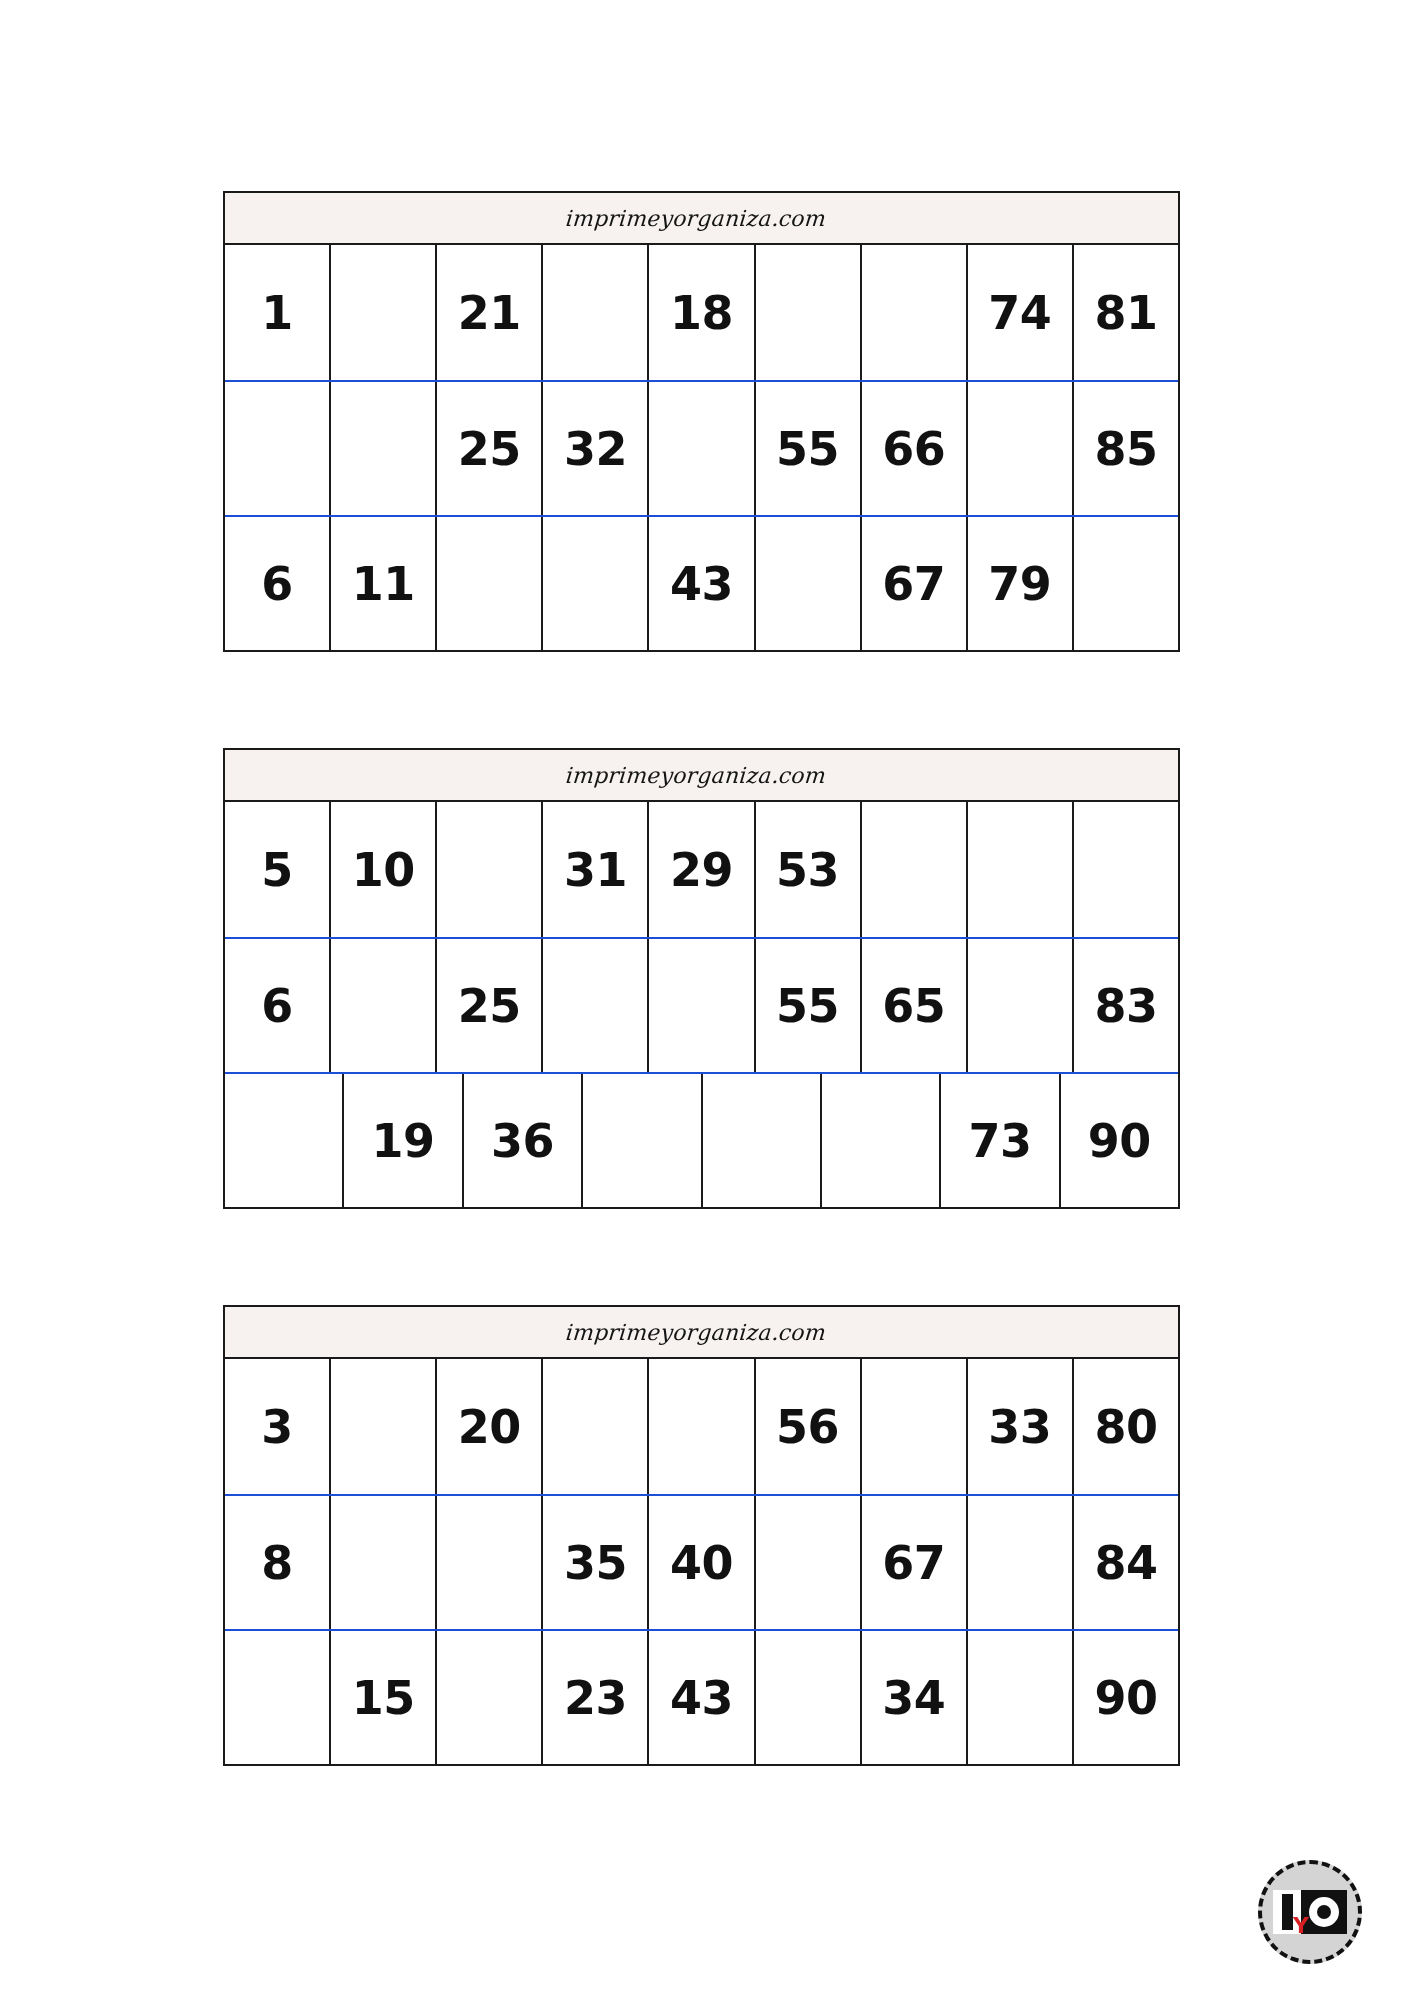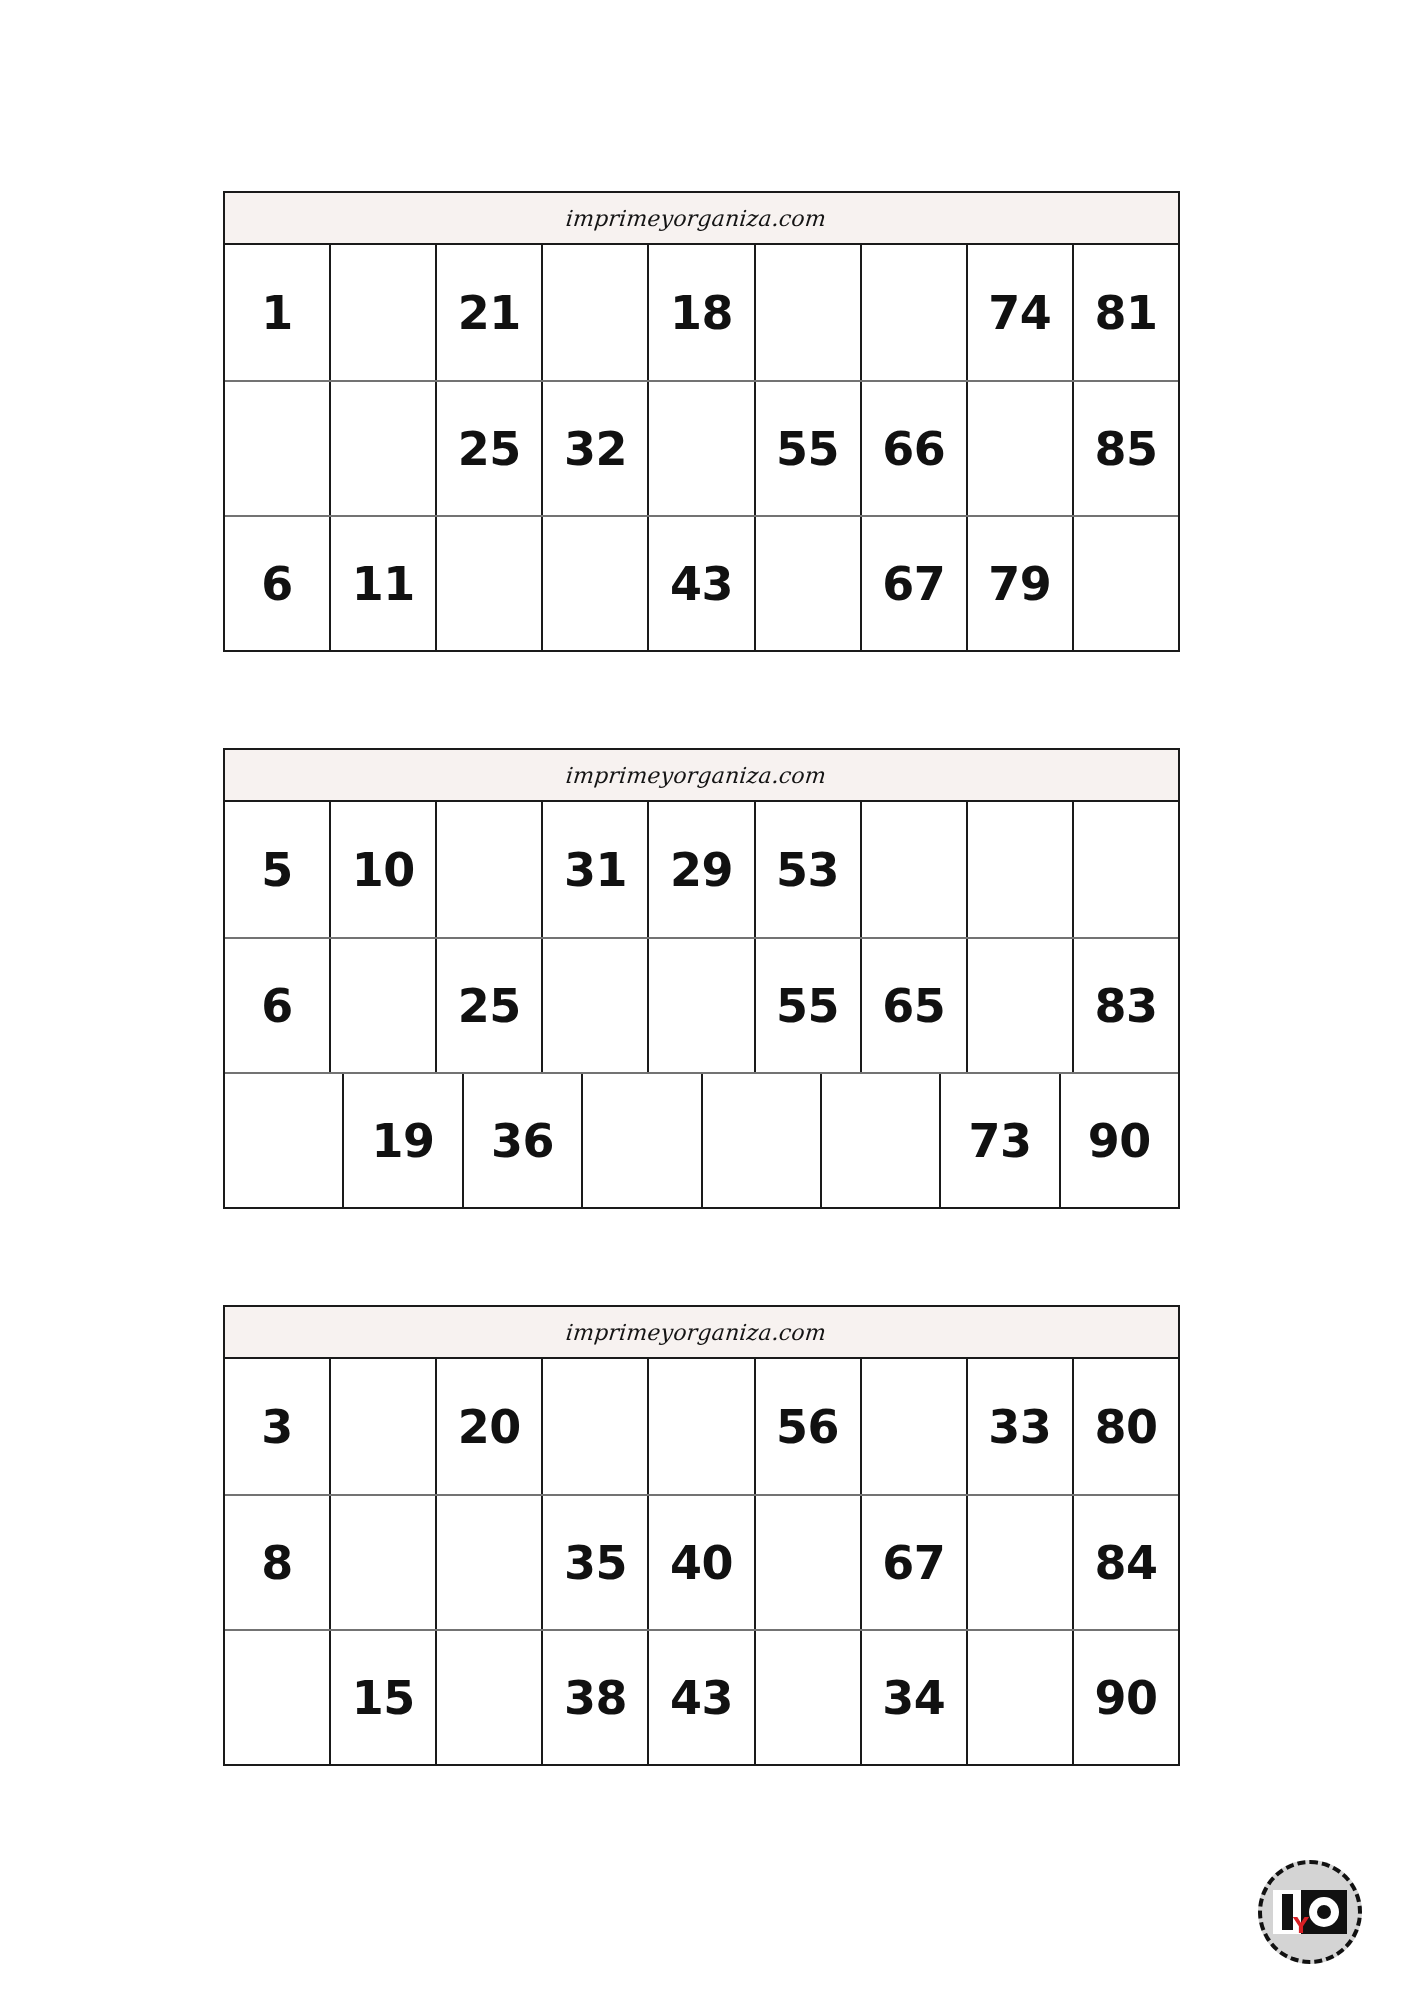--- a/index.html
+++ b/index.html
@@ -61,21 +61,21 @@
     display: flex;
     flex-direction: column;
   }
 
   .grid-row {
     display: flex;
     height: 135px;
   }
 
   .grid-row + .grid-row {
-    border-top: 2px solid #737373;
+    border-top: 2px solid #1d4ed8;
   }
 
   .grid-cell {
     flex: 1 1 0;
     display: flex;
     align-items: center;
     justify-content: center;
     font-family: "DejaVu Sans", sans-serif;
     font-weight: 700;
     font-size: 46px;
@@ -266,21 +266,21 @@
           <div class="grid-cell">40</div>
           <div class="grid-cell is-empty"></div>
           <div class="grid-cell">67</div>
           <div class="grid-cell is-empty"></div>
           <div class="grid-cell">84</div>
         </div>
         <div class="grid-row">
           <div class="grid-cell is-empty"></div>
           <div class="grid-cell">15</div>
           <div class="grid-cell is-empty"></div>
-          <div class="grid-cell">38</div>
+          <div class="grid-cell">23</div>
           <div class="grid-cell">43</div>
           <div class="grid-cell is-empty"></div>
           <div class="grid-cell">34</div>
           <div class="grid-cell is-empty"></div>
           <div class="grid-cell">90</div>
         </div>
       </div>
     </div>
 
   </div>

